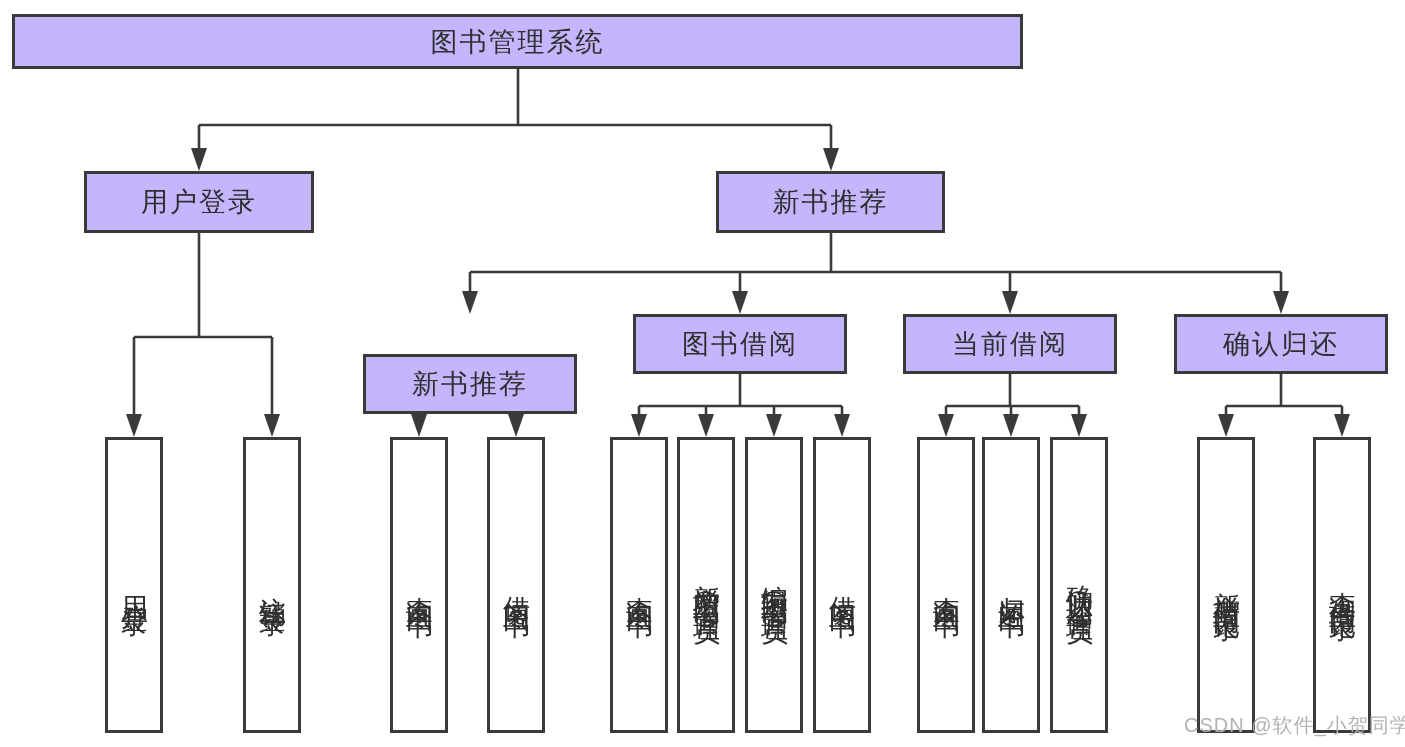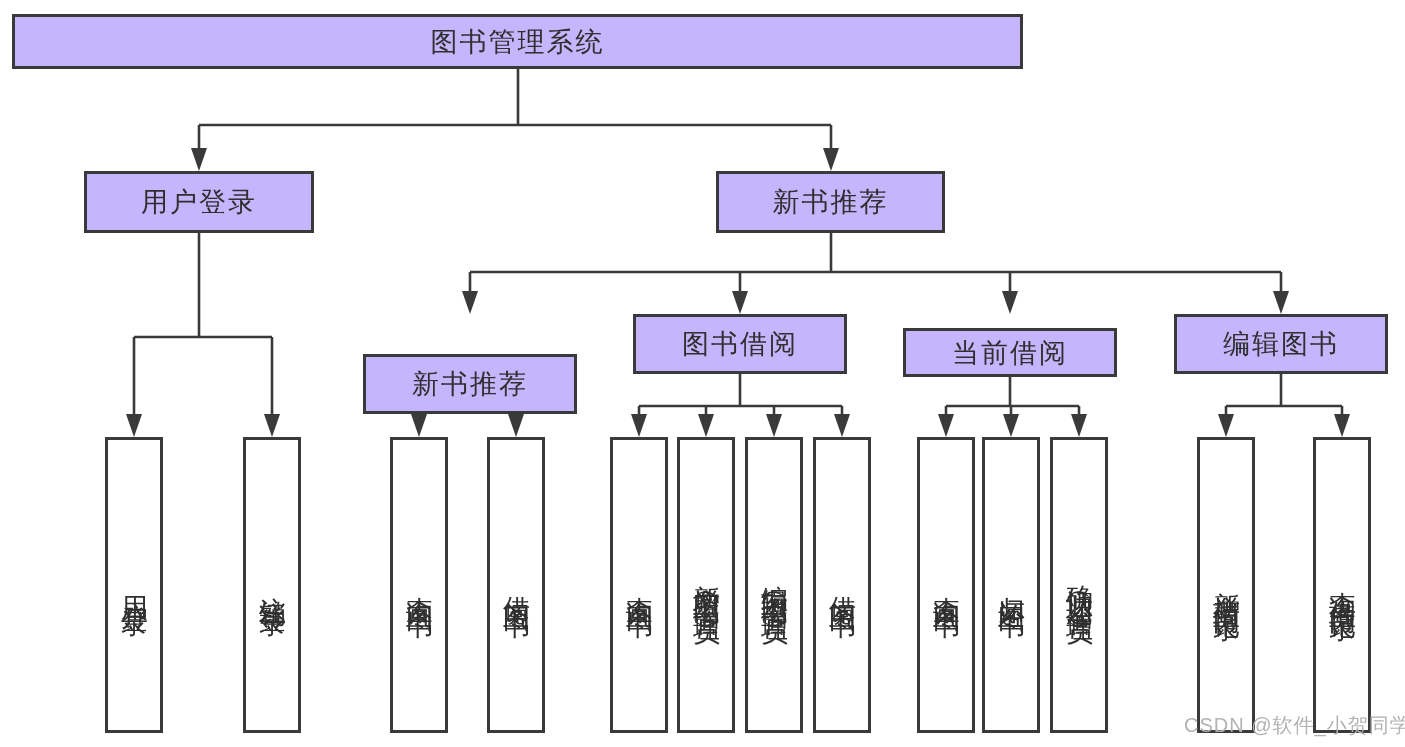--- a/index.html
+++ b/index.html
@@ -139,25 +139,25 @@
   <div class="hbox" style="left:716px; top:171px; width:229px; height:62px;">
     <span>新书推荐</span>
   </div>
 
   <div class="hbox" style="left:363px; top:314px; width:214px; height:60px;margin-top:40px;">
     <span>新书推荐</span>
   </div>
   <div class="hbox" style="left:633px; top:314px; width:214px; height:60px;justify-content:center;">
     <span>图书借阅</span>
   </div>
-  <div class="hbox" style="left:903px; top:328px; width:214px; height:49px;">
+  <div class="hbox" style="left:903px; top:314px; width:214px; height:60px;">
     <span>当前借阅</span>
   </div>
   <div class="hbox" style="left:1174px; top:314px; width:214px; height:60px;">
-    <span>编辑图书</span>
+    <span>确认归还</span>
   </div>
 
   <div class="vbox" style="left:105px;">
     <span class="vtext">用户登录</span>
   </div>
   <div class="vbox" style="left:243px;">
     <span class="vtext">注销登录</span>
   </div>
 
   <div class="vbox" style="left:390px;">

